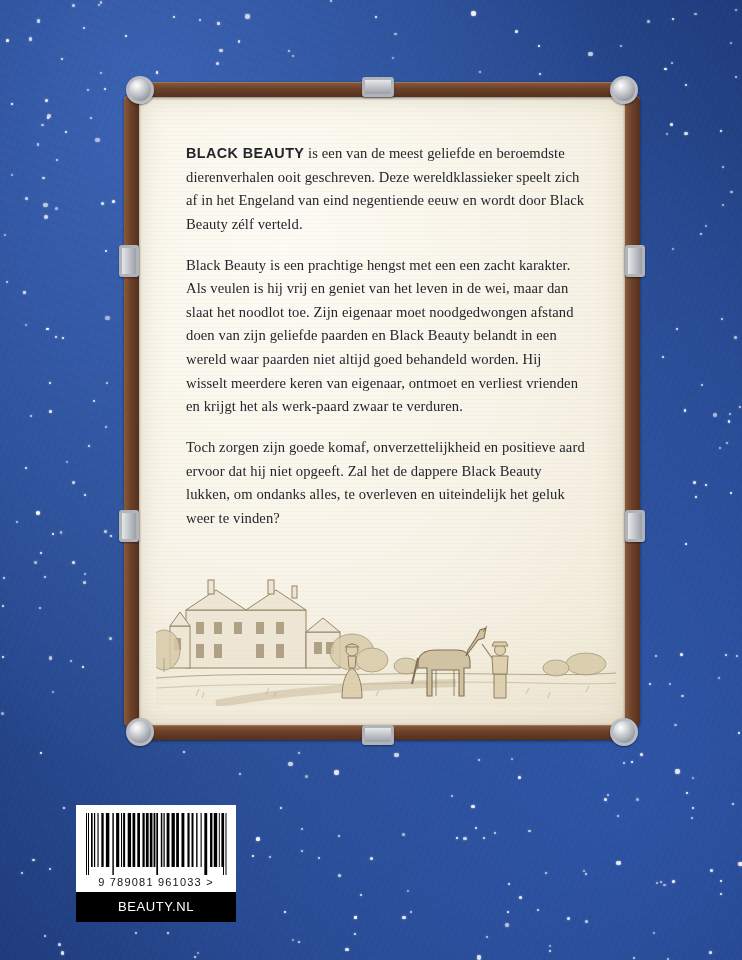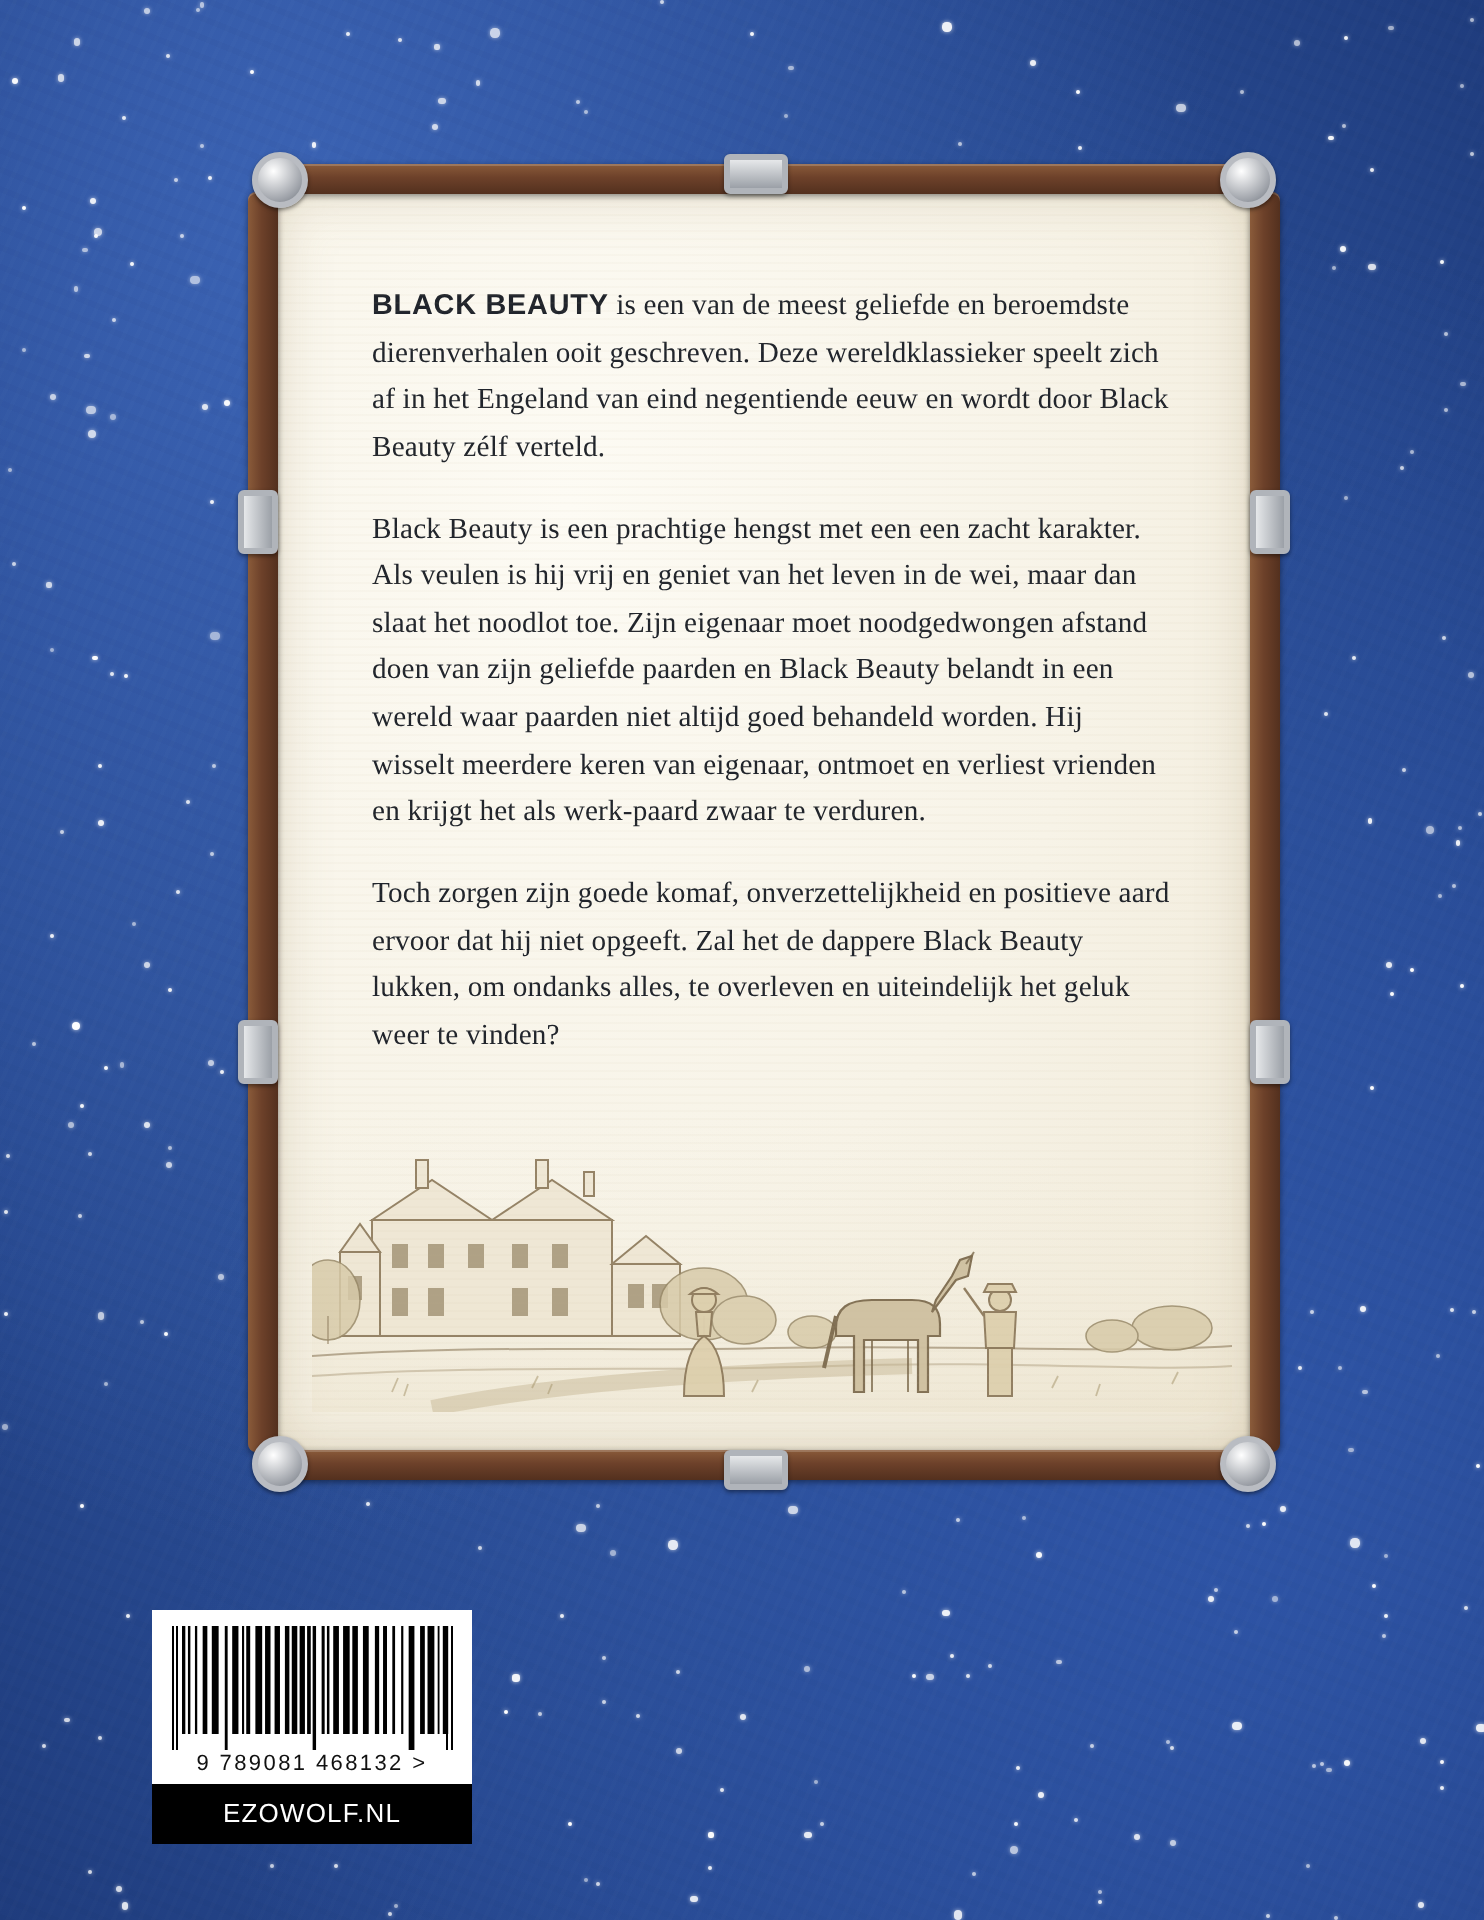--- a/index.html
+++ b/index.html
@@ -574,19 +574,19 @@
         <rect x="116.57" y="0" width="1.10" height="54" fill="#000"></rect>
         <rect x="120.33" y="0" width="2.88" height="62" fill="#000"></rect>
         <rect x="126.04" y="0" width="2.37" height="54" fill="#000"></rect>
         <rect x="129.76" y="0" width="3.43" height="54" fill="#000"></rect>
         <rect x="134.84" y="0" width="0.91" height="54" fill="#000"></rect>
         <rect x="137.40" y="0" width="2.70" height="54" fill="#000"></rect>
         <rect x="139.00" y="0" width="1.00" height="62" fill="#000"></rect>
         <rect x="141.50" y="0" width="1.00" height="62" fill="#000"></rect>
       </svg>
     <div class="barcode-digits">
-      <span>9 789081 468132</span>
+      <span>9 789081 961033</span>
       <span>&gt;</span>
     </div>
-    <div class="publisher-bar">EZOWOLF.NL</div>
+    <div class="publisher-bar">BEAUTY.NL</div>
   </div>
 
 </div>
 
 </body></html>

